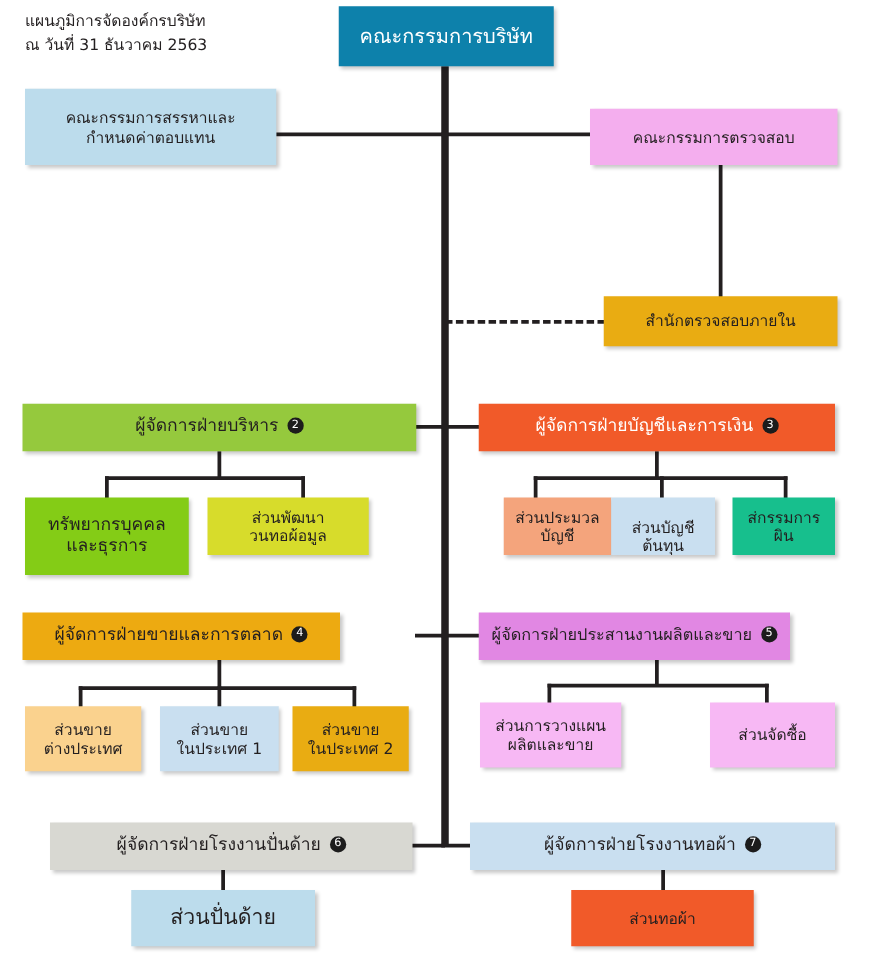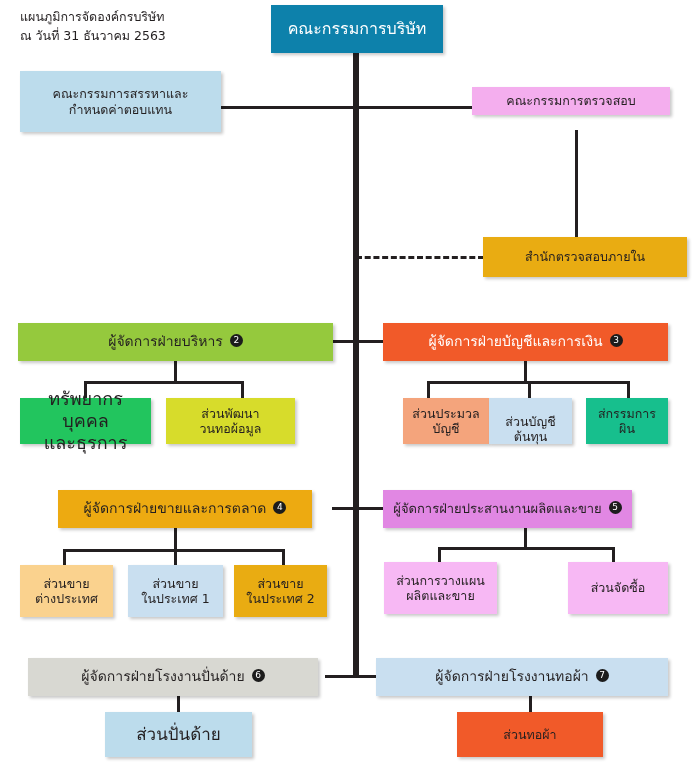--- a/index.html
+++ b/index.html
@@ -67,43 +67,43 @@
     left: 20px; top: 8px;
     font-size: 12.5px;
     color: #231f20;
     line-height: 1.5;
     z-index: 6;
   }
 
   
   #n-board      { left:271px; top:5px;   width:172px; height:48px;  background:#0d81ab; color:#ffffff; font-size:16px; }
   #n-nomination { left:20px;  top:71px;  width:201px; height:61px;  background:#bcdcec; color:#231f20; font-size:12.5px; }
-  #n-audit      { left:472px; top:87px;  width:198px; height:28px;  background:#f4aeee; color:#231f20; font-size:12.5px; }
+  #n-audit      { left:472px; top:87px;  width:198px; height:45px;  background:#f4aeee; color:#231f20; font-size:12.5px; }
   #n-md         { left:272px; top:166px; width:178px; height:39px;  background:#e82fe0; color:#ffffff; font-size:14px; }
-  #n-intaudit   { left:483px; top:237px; width:204px; height:40px;  background:#e9ac12; color:#231f20; font-size:12.5px; }
+  #n-intaudit   { left:483px; top:237px; width:187px; height:40px;  background:#e9ac12; color:#231f20; font-size:12.5px; }
 
   #n-admin      { left:18px;  top:323px; width:315px; height:38px;  background:#95c93d; color:#231f20; font-size:14px; }
-  #n-hr         { left:20px;  top:398px; width:131px; height:46px;  background:#22c55e; color:#231f20; font-size:18px; }
+  #n-hr         { left:20px;  top:398px; width:131px; height:62px;  background:#84cc16; color:#231f20; font-size:14px; }
   #n-itdev      { left:166px; top:398px; width:129px; height:46px;  background:#d7dc2b; color:#231f20; font-size:12.5px; }
 
   #n-acct       { left:383px; top:323px; width:285px; height:38px;  background:#f15a29; color:#ffffff; font-size:14px; }
   #n-acctproc   { left:388px; top:398px; width:86px;  height:46px;  background:#f4a47c; color:#231f20; font-size:12.5px;margin-left:15px; }
   #n-costacct   { left:489px; top:398px; width:83px;  height:46px;  background:#c9dff0; color:#231f20; font-size:12.5px;align-items:flex-end; }
   #n-finance    { left:586px; top:398px; width:82px;  height:46px;  background:#17bf8d; color:#231f20; font-size:12.5px; }
 
-  #n-sales      { left:18px;  top:490px; width:254px; height:38px;  background:#edaa11; color:#231f20; font-size:14px;margin-left:40px; }
+  #n-sales      { left:18px;  top:490px; width:254px; height:38px;  background:#edaa11; color:#231f20; font-size:14px; }
   #n-exportsale { left:20px;  top:565px; width:93px;  height:52px;  background:#fad28e; color:#231f20; font-size:12.5px; }
   #n-domsale1   { left:128px; top:565px; width:95px;  height:52px;  background:#c9dff0; color:#231f20; font-size:12.5px; }
   #n-domsale2   { left:234px; top:565px; width:93px;  height:52px;  background:#e9ac12; color:#231f20; font-size:12.5px; }
 
   #n-prodcoord  { left:383px; top:490px; width:249px; height:38px;  background:#e187e3; color:#231f20; font-size:13px; }
   #n-prodplan   { left:384px; top:562px; width:113px; height:52px;  background:#f7b8f4; color:#231f20; font-size:12.5px; }
   #n-purchase   { left:568px; top:562px; width:100px; height:52px;  background:#f7b8f4; color:#231f20; font-size:12.5px; }
 
-  #n-spinmgr    { left:28px;  top:658px; width:290px; height:38px;  background:#d8d8d2; color:#231f20; font-size:14px; }
+  #n-spinmgr    { left:40px;  top:658px; width:290px; height:38px;  background:#d8d8d2; color:#231f20; font-size:14px; }
   #n-spinsec    { left:105px; top:712px; width:147px; height:45px;  background:#bcdcec; color:#231f20; font-size:17px; }
 
   #n-weavemgr   { left:376px; top:658px; width:292px; height:38px;  background:#c9dff0; color:#231f20; font-size:14px; }
   #n-weavesec   { left:457px; top:712px; width:146px; height:45px;  background:#f15a29; color:#231f20; font-size:12.5px; }
 </style>
 </head>
 <body>
 
 <div id="chart">
 

